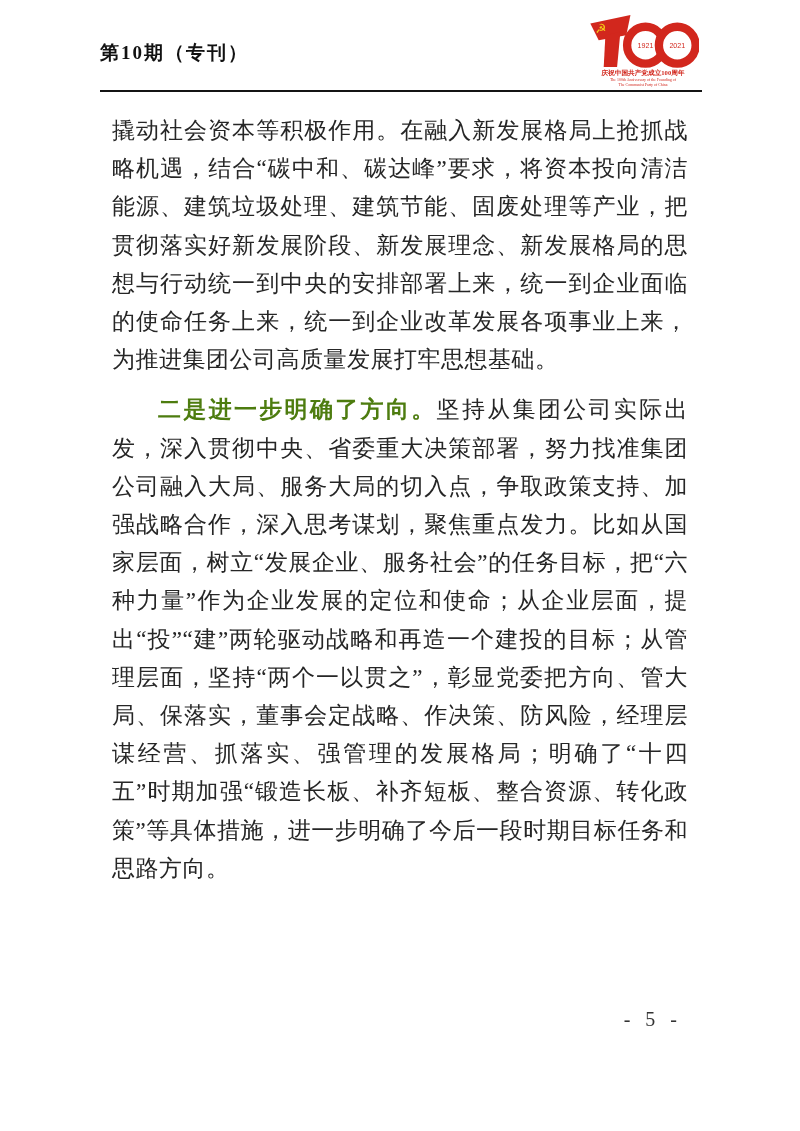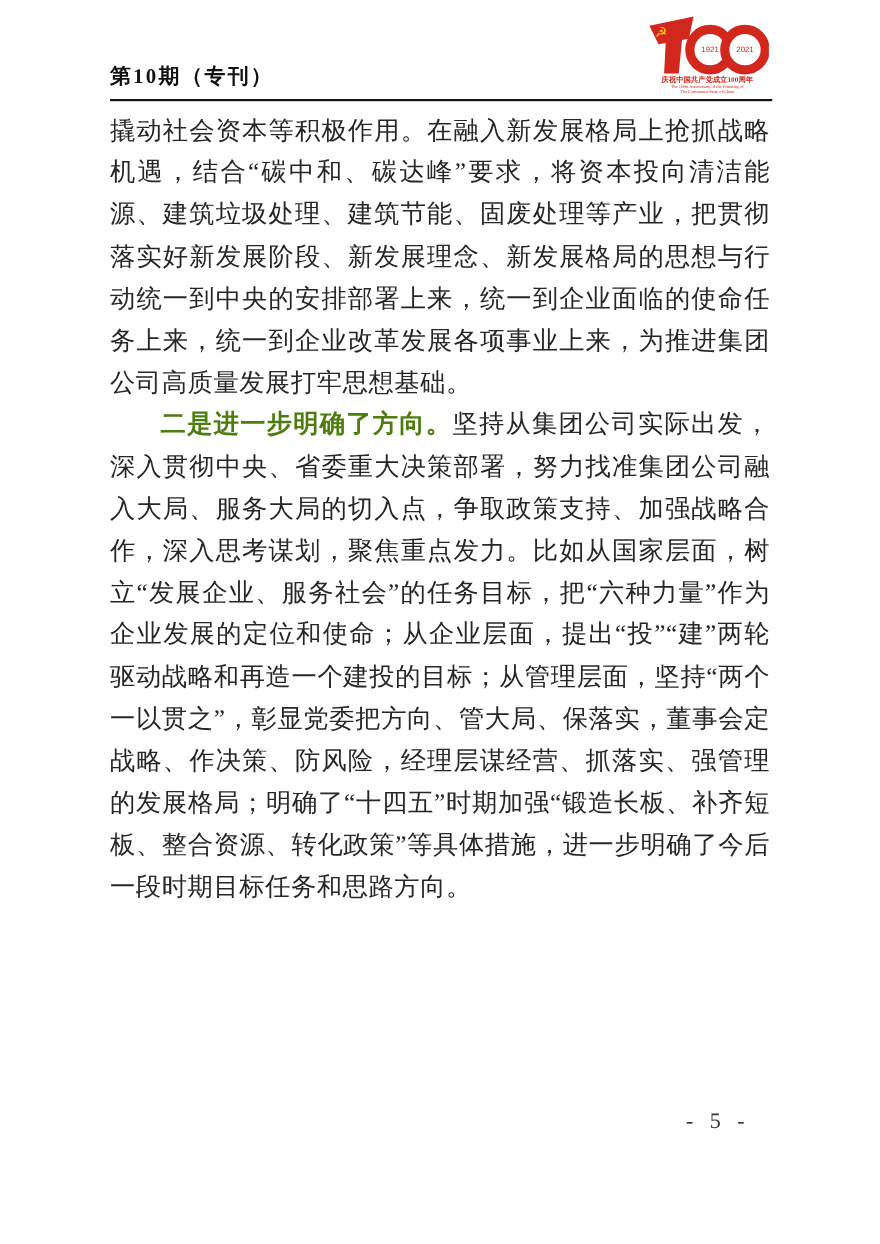--- a/index.html
+++ b/index.html
@@ -22,21 +22,21 @@
     height: 82px;
     border-bottom: 2px solid #141414;
     display: flex;
     justify-content: space-between;
     align-items: flex-end;
   }
   .issue {
     font-size: 19px;
     font-weight: bold;
     letter-spacing: 2px;
-    padding-bottom: 8px;
+    padding-bottom: 24px;
     color: #111;
   }
   .logo {
     width: 118px;
     text-align: center;
     padding-bottom: 2px;
     line-height: 1;
   }
   .logo svg { display: block; margin: 0 auto; }
   .logo-cap-cn {
@@ -59,21 +59,21 @@
     position: absolute;
     left: 100px;
     width: 600px;
     top: 100px;
     font-size: 23px;
     line-height: 38.2px;
     text-align: justify;
     color: #262626;
     letter-spacing: 0.5px;
   }
-  .body p { margin: 0; }
+  .body p { margin: 12px; }
   .body p.indent { text-indent: 2em; }
   .body b { font-weight: bold; color: #4d7c0f; }
   
   .footer {
     position: absolute;
     right: 118px;
     top: 1008px;
     font-size: 20px;
     letter-spacing: 5px;
     color: #333;

